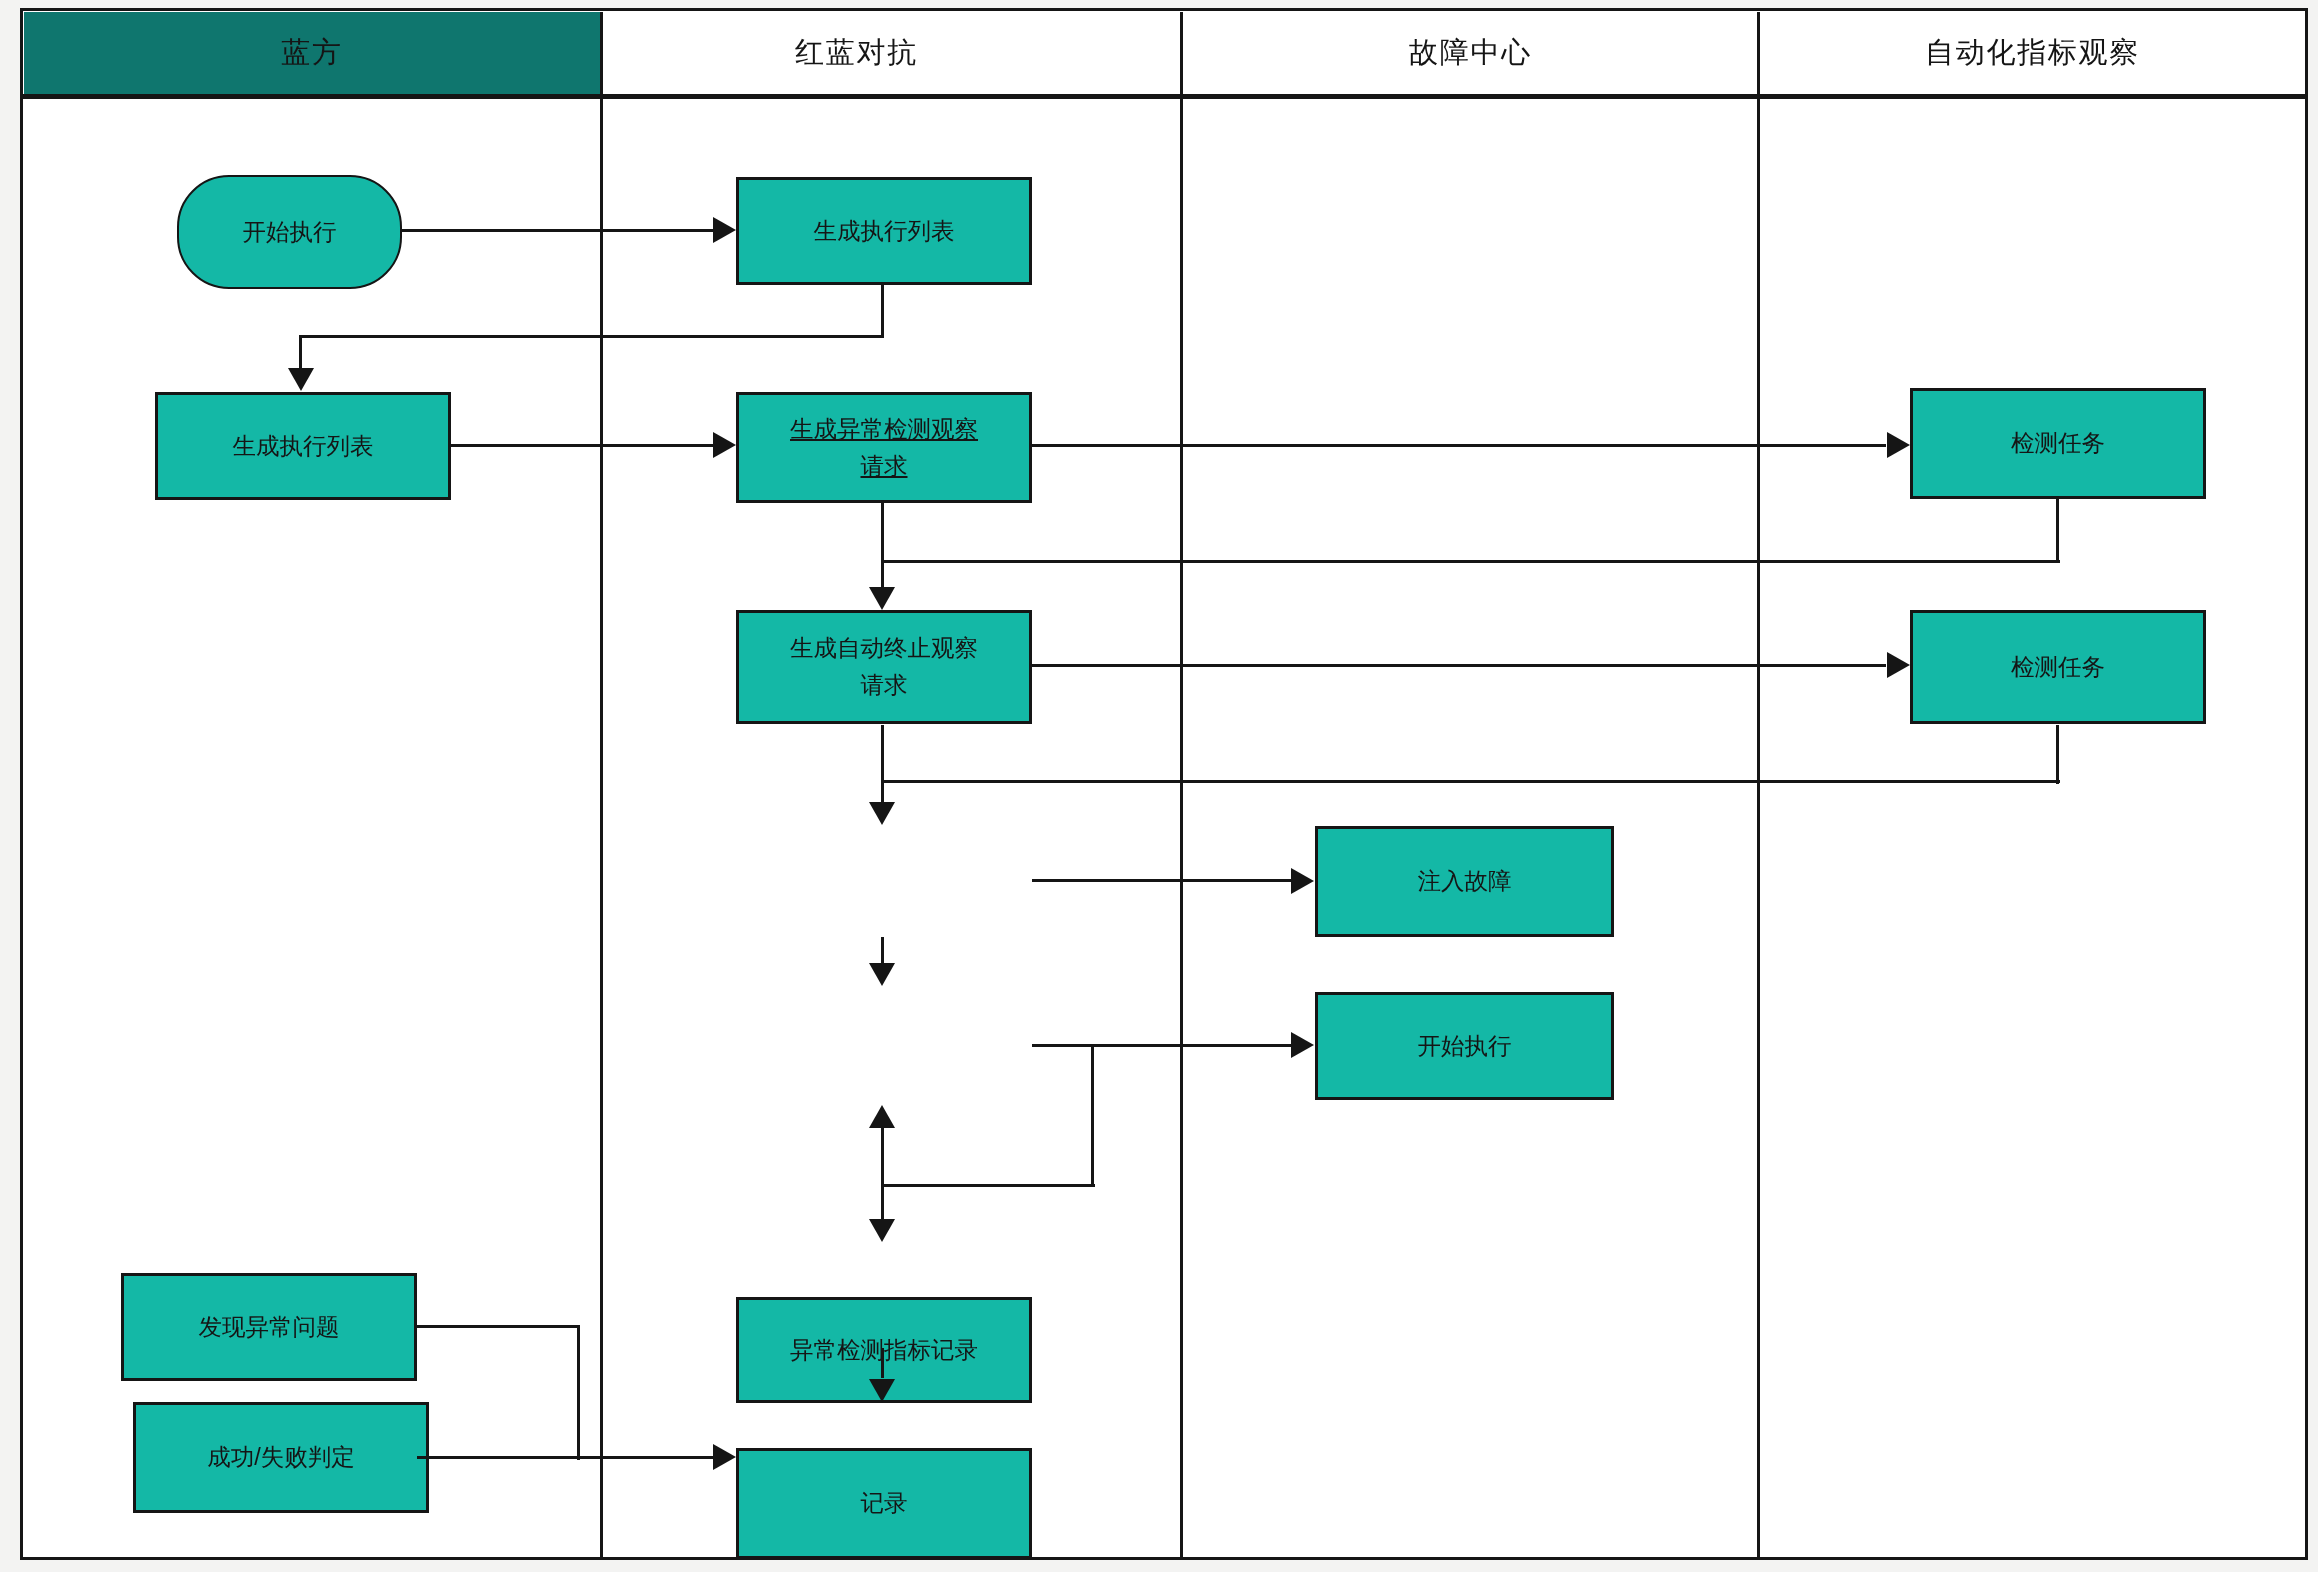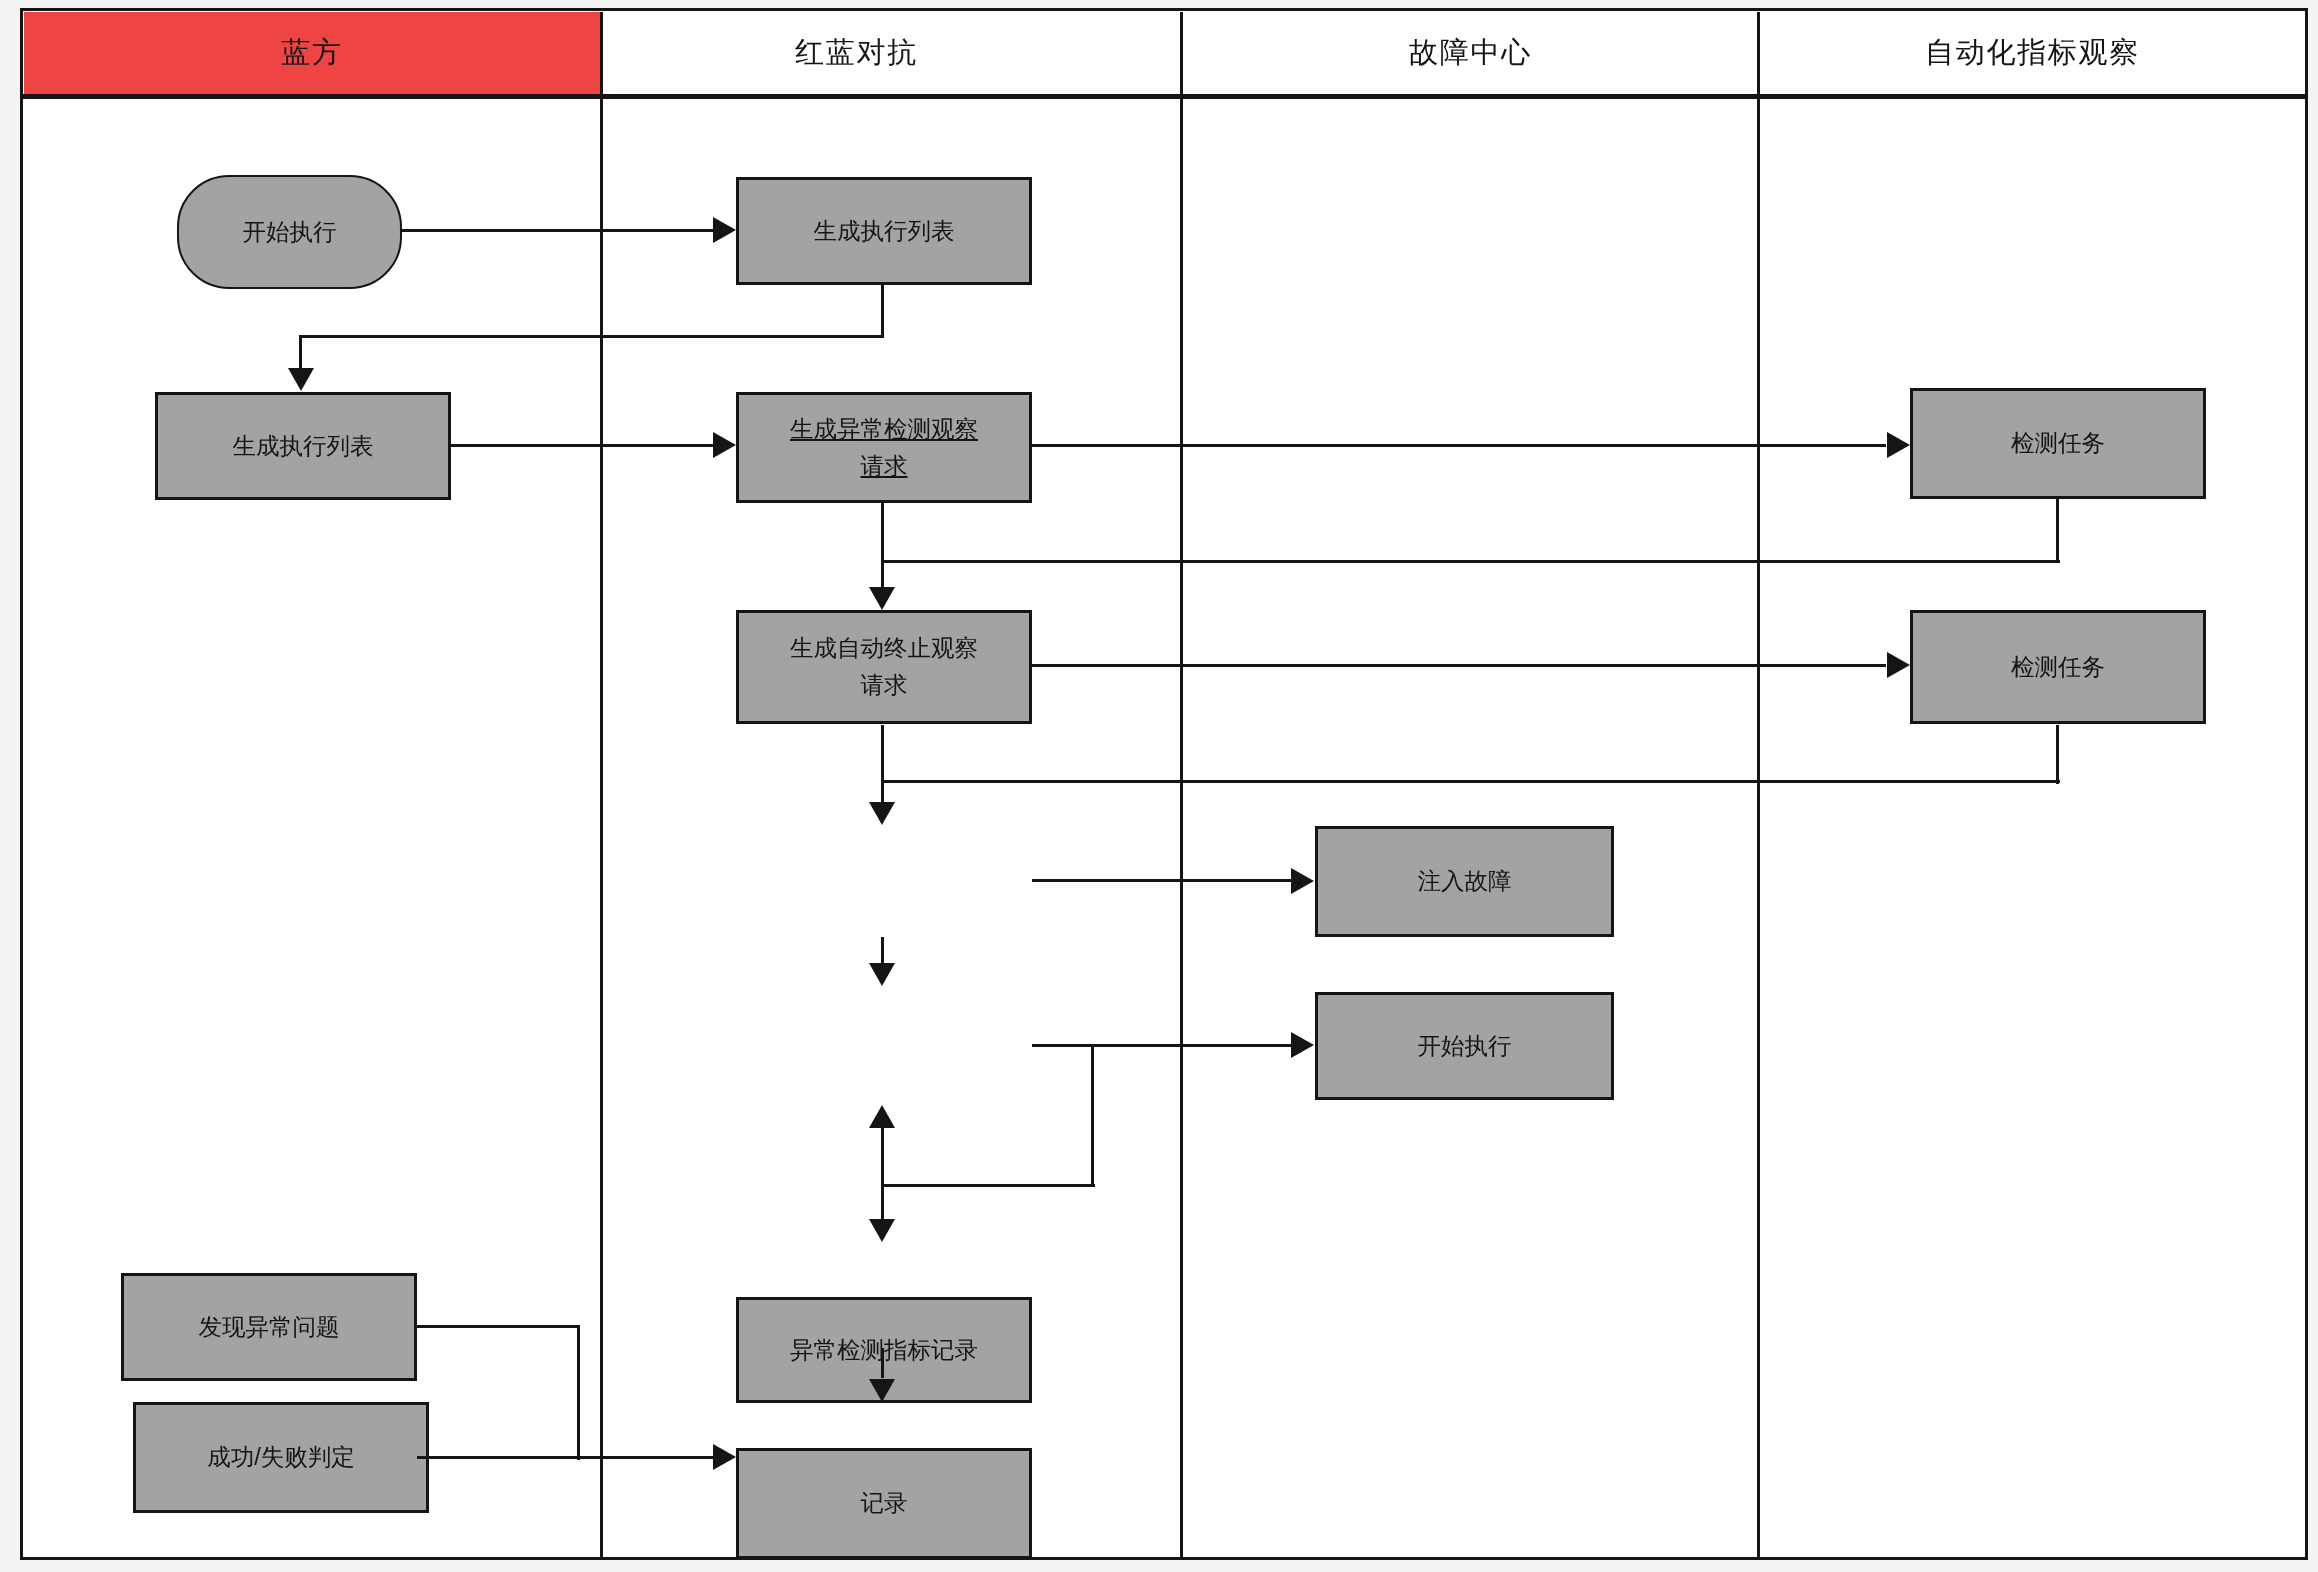--- a/index.html
+++ b/index.html
@@ -20,26 +20,26 @@
   }
 
   
   .lane-divider{position:absolute;top:11.8px;width:3.4px;height:1545px;background:#151515;}
   .header-sep{position:absolute;left:20px;top:94px;width:2288px;height:5px;background:#151515;}
   .header-cell{
     position:absolute;top:11.8px;height:82px;
     display:flex;align-items:center;justify-content:center;
     font-size:29px;letter-spacing:1.7px;
   }
-  .header-cyan{background:#ef4444;}
+  .header-cyan{background:#0f766e;}
 
   
   .node{
     position:absolute;box-sizing:border-box;
-    background:#a3a3a3;border:3.4px solid #151515;
+    background:#14b8a6;border:3.4px solid #151515;
     display:flex;align-items:center;justify-content:center;
     text-align:center;font-size:23.5px;line-height:37px;
     white-space:pre-line;
   }
   .rounded{border-radius:52px;border-width:2.5px;}
 
   
   .hline,.vline{position:absolute;background:#151515;}
   .hline{height:3.4px;}
   .vline{width:3.4px;}

